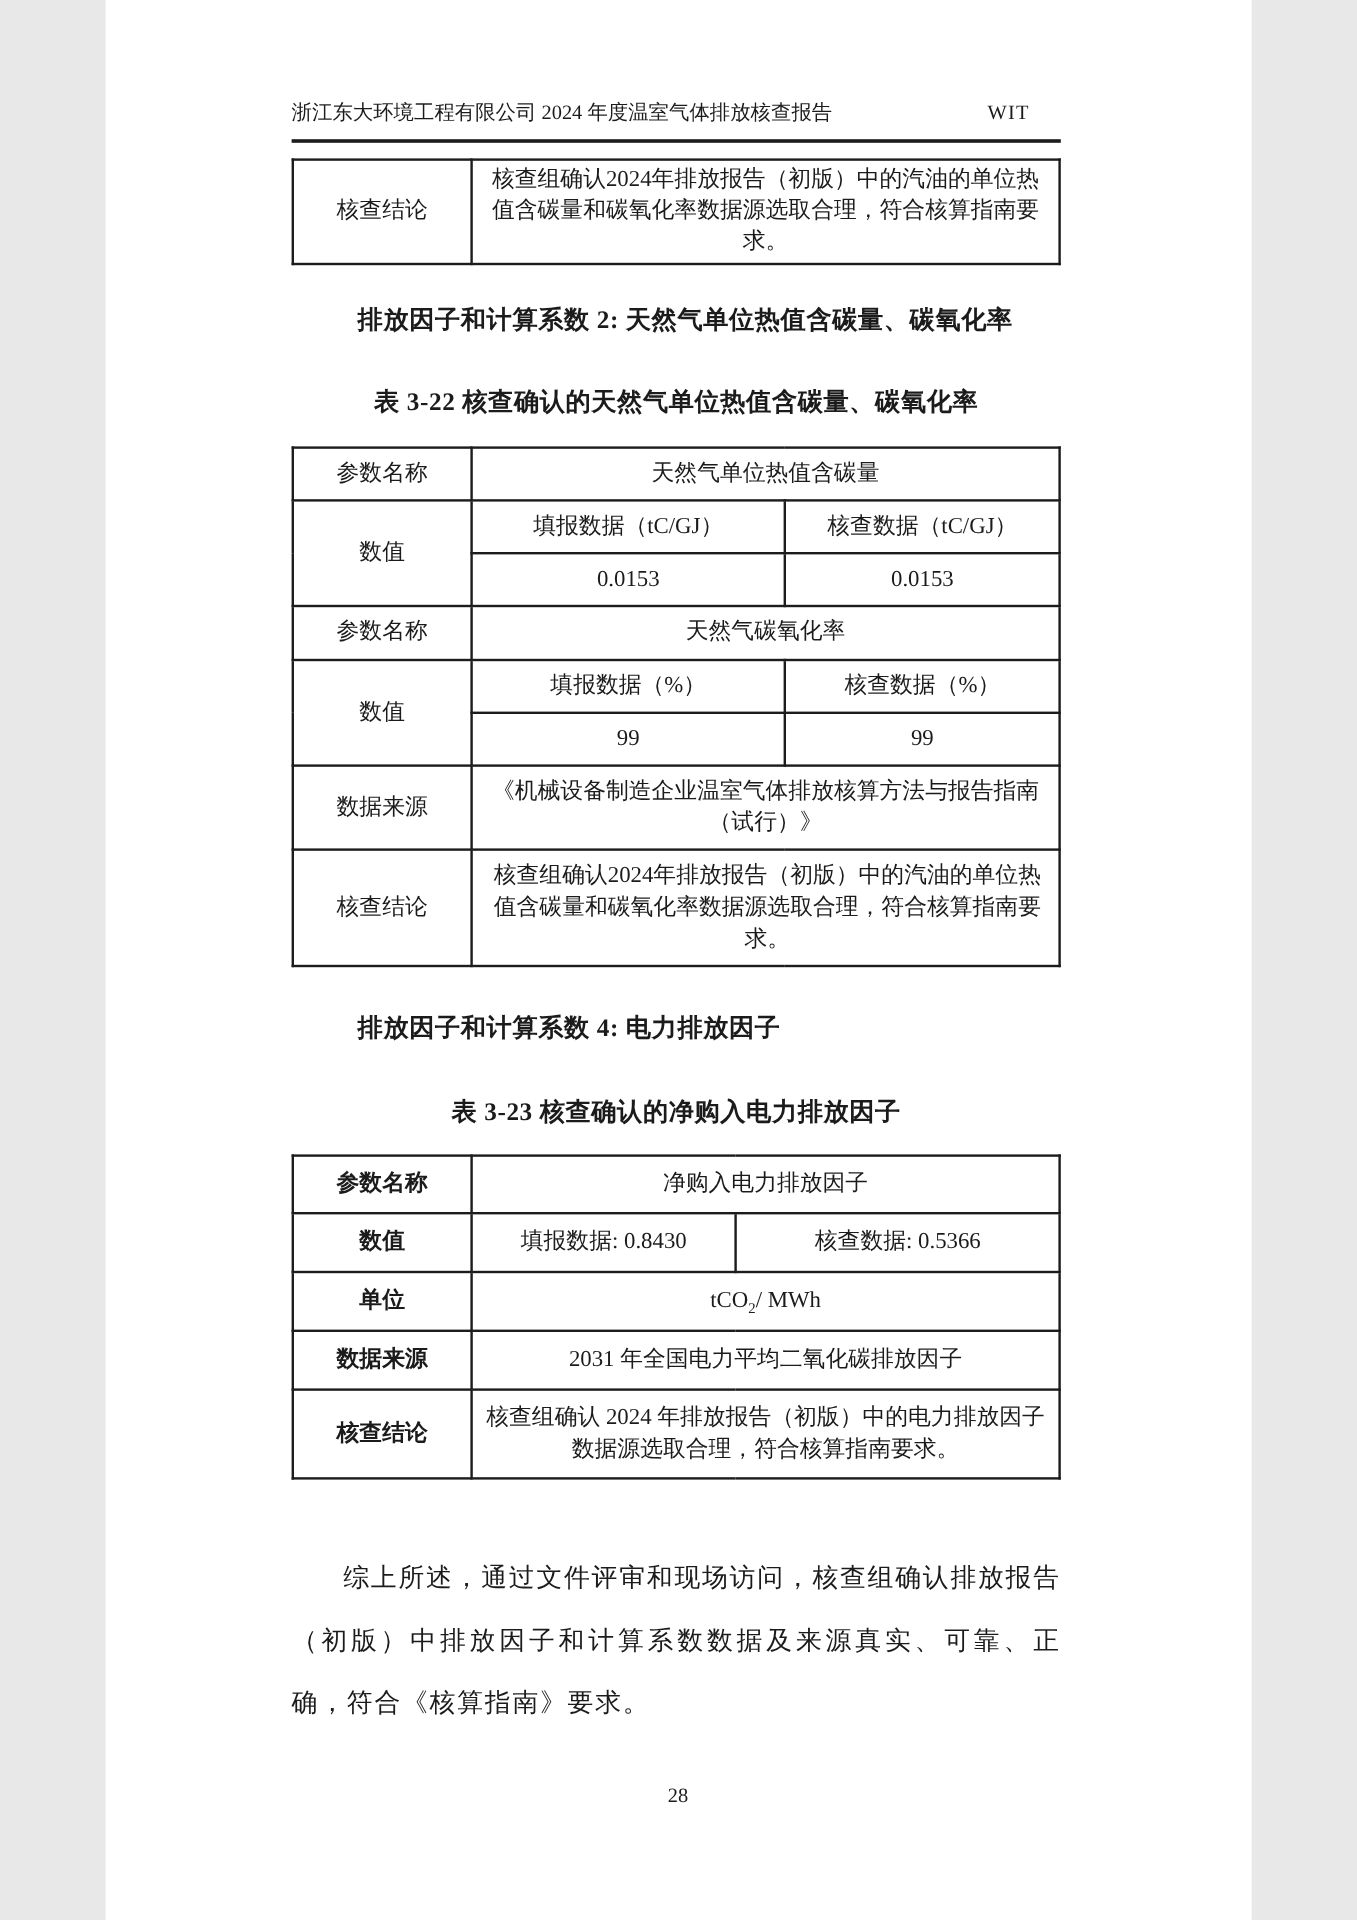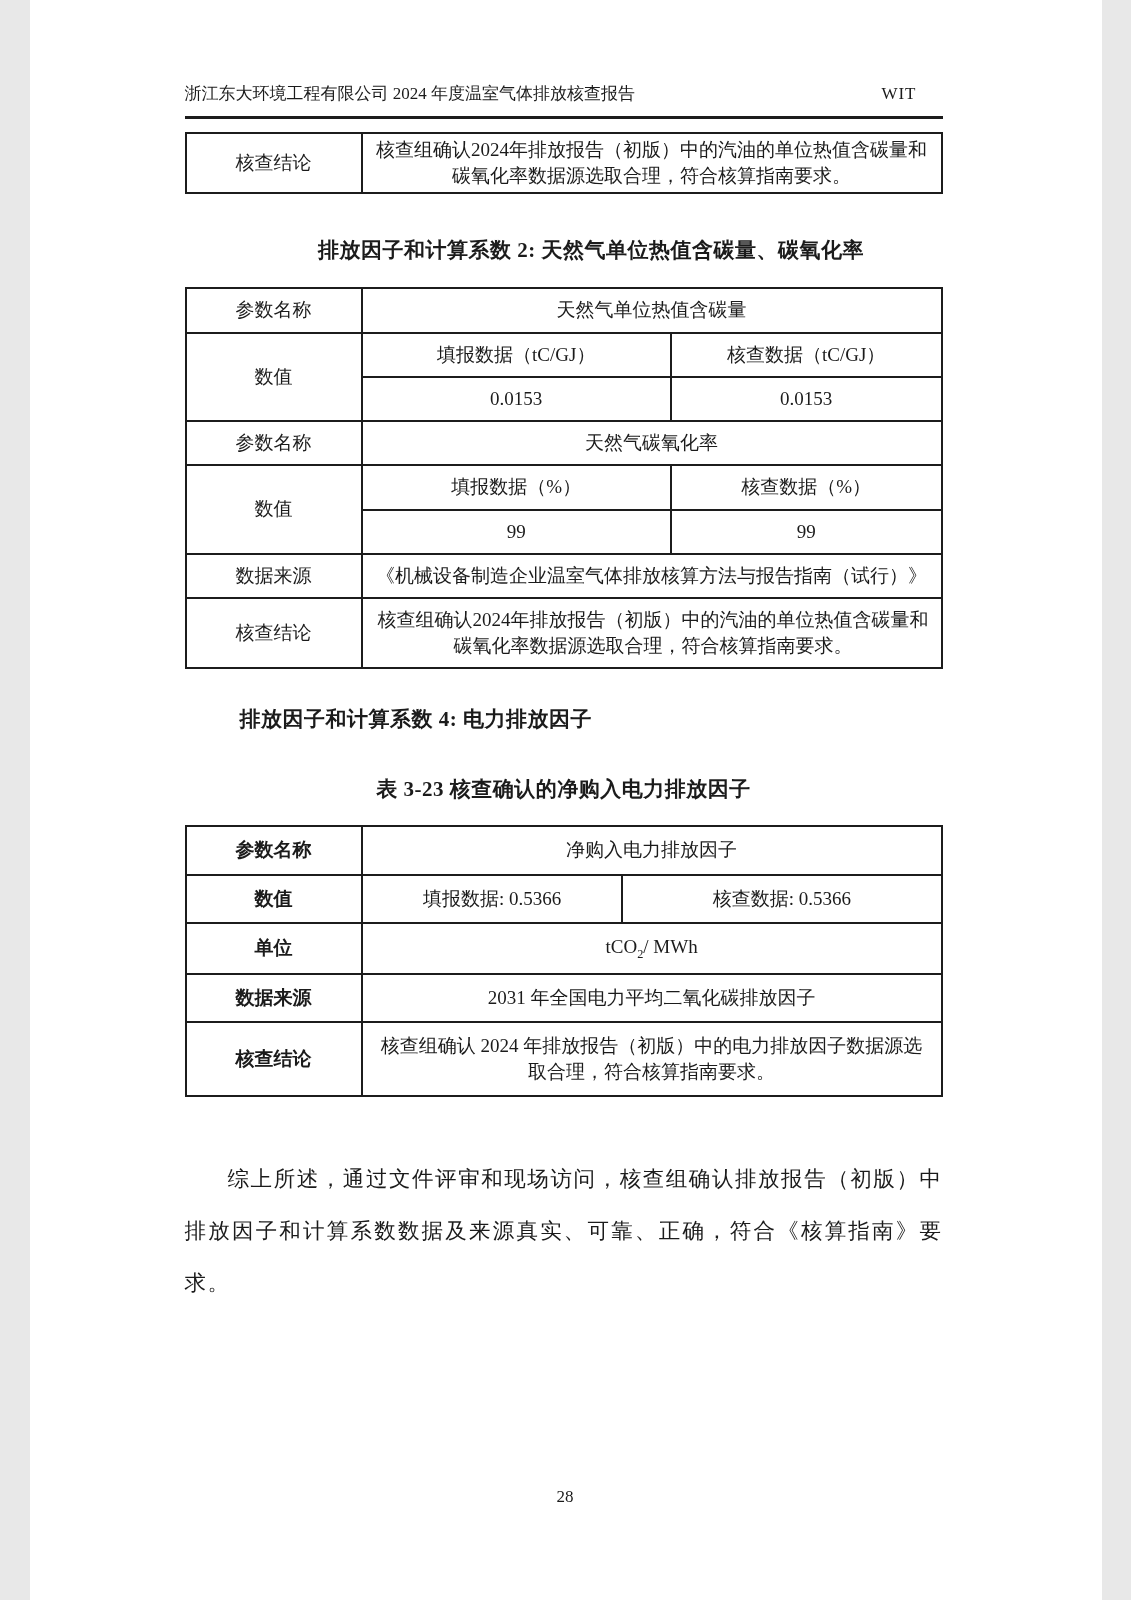--- a/index.html
+++ b/index.html
@@ -1,19 +1,19 @@
 <!DOCTYPE html>
 <html><head>
 <meta charset="utf-8">
 <style>
   * { margin: 0; padding: 0; box-sizing: border-box; }
   html, body { background: #e8e8e8; }
   .page {
     position: relative;
-    width: 1072px;
+    width: 955px;
     height: 1600px;
     margin: 0 auto;
     background: #ffffff;
     color: #1b1b1b;
     font-family: "Liberation Serif", "DejaVu Serif", serif;
     overflow: hidden;
   }
   .content {
     padding: 82px 159px 0 155px; 
   }
@@ -51,21 +51,21 @@
   .tbl23 { margin-top: 22px; }
   .tbl23 td { padding: 10px 10px; }
   sub { font-size: 0.65em; }
   
   h2 {
     font-size: 21px;
     font-weight: bold;
     padding-left: 55px;
     letter-spacing: 0.5px;
   }
-  .h-sec2 { margin-top: 42px; text-align: center; }
+  .h-sec2 { margin-top: 31px; }
   .h-sec4 { margin-top: 36px; }
   .caption {
     font-size: 21px;
     font-weight: bold;
     text-align: center;
     letter-spacing: 0.5px;
   }
   .cap22 { margin-top: 41px; }
   .cap23 { margin-top: 42px; }
   
@@ -107,20 +107,21 @@
       <tbody>
           <tr>
         <td>核查结论</td>
         <td class="l">核查组确认2024年排放报告（初版）中的汽油的单位热值含碳量和碳氧化率数据源选取合理，符合核算指南要求。</td>
       </tr>
     </tbody>
       </table>
 
     <h2 class="h-sec2">排放因子和计算系数 2: 天然气单位热值含碳量、碳氧化率</h2>
 
+    <div class="caption cap22">表 3-22 核查确认的天然气单位热值含碳量、碳氧化率</div>
 
     <table class="tbl22">
       <colgroup>
           <col style="width:23.3%">
           <col style="width:40.9%">
           <col style="width:35.8%">
         </colgroup>
       <tbody>
           <tr>
         <td>参数名称</td>
@@ -169,21 +170,21 @@
           <col style="width:34.5%">
           <col style="width:42.2%">
         </colgroup>
       <tbody>
           <tr>
         <td class="bold">参数名称</td>
         <td colspan="2">净购入电力排放因子</td>
       </tr>
       <tr>
         <td class="bold">数值</td>
-        <td class="l">填报数据: 0.5366</td>
+        <td class="l">填报数据: 0.8430</td>
         <td class="l">核查数据: 0.5366</td>
       </tr>
       <tr>
         <td class="bold">单位</td>
         <td colspan="2"><span>tCO</span><sub>2</sub><span>/ MWh</span></td>
       </tr>
       <tr>
         <td class="bold">数据来源</td>
         <td colspan="2" class="l">2031 年全国电力平均二氧化碳排放因子</td>
       </tr>

